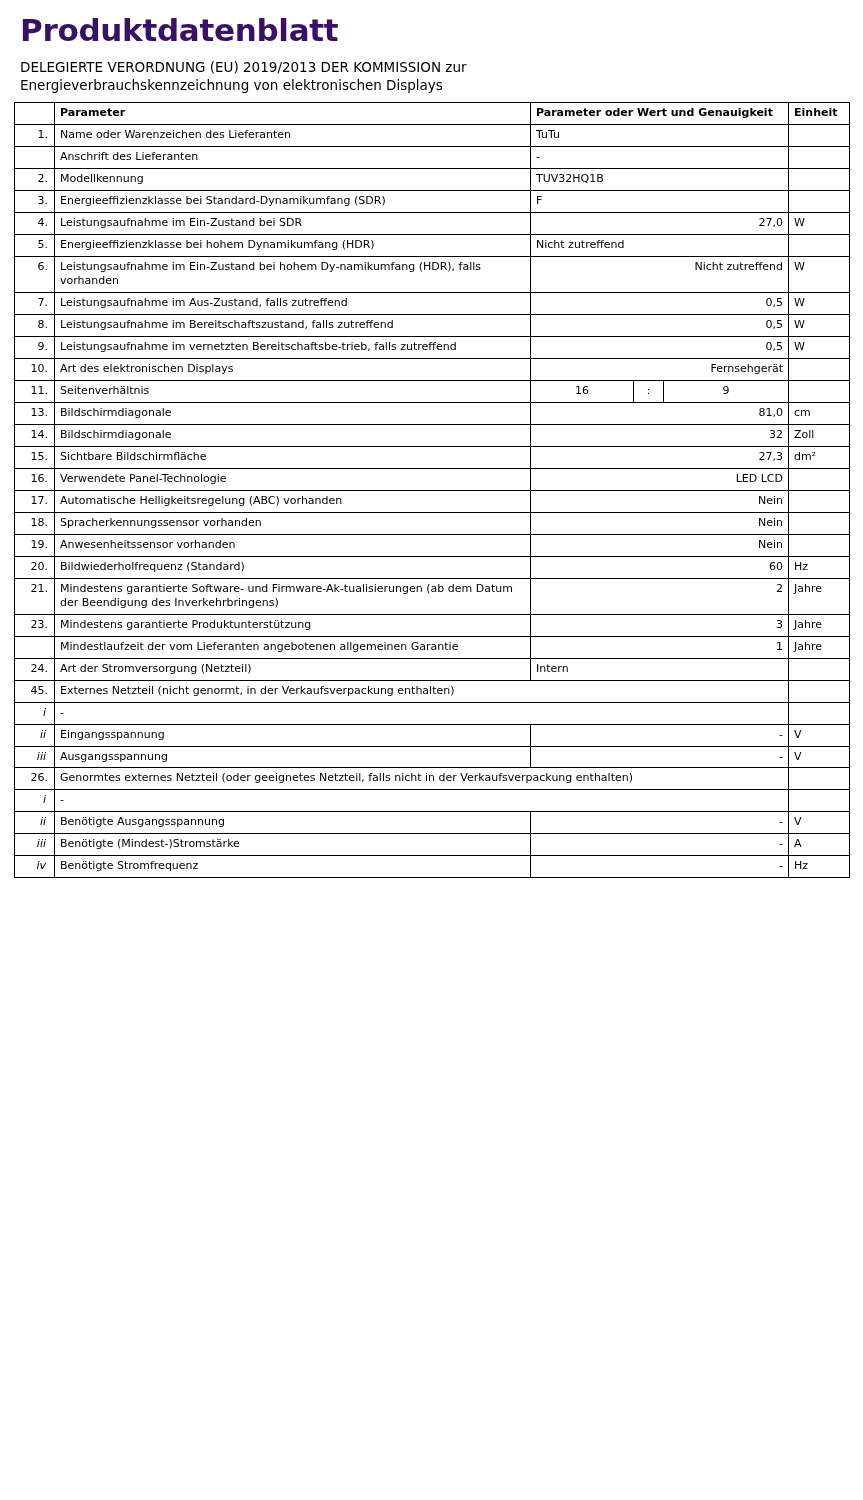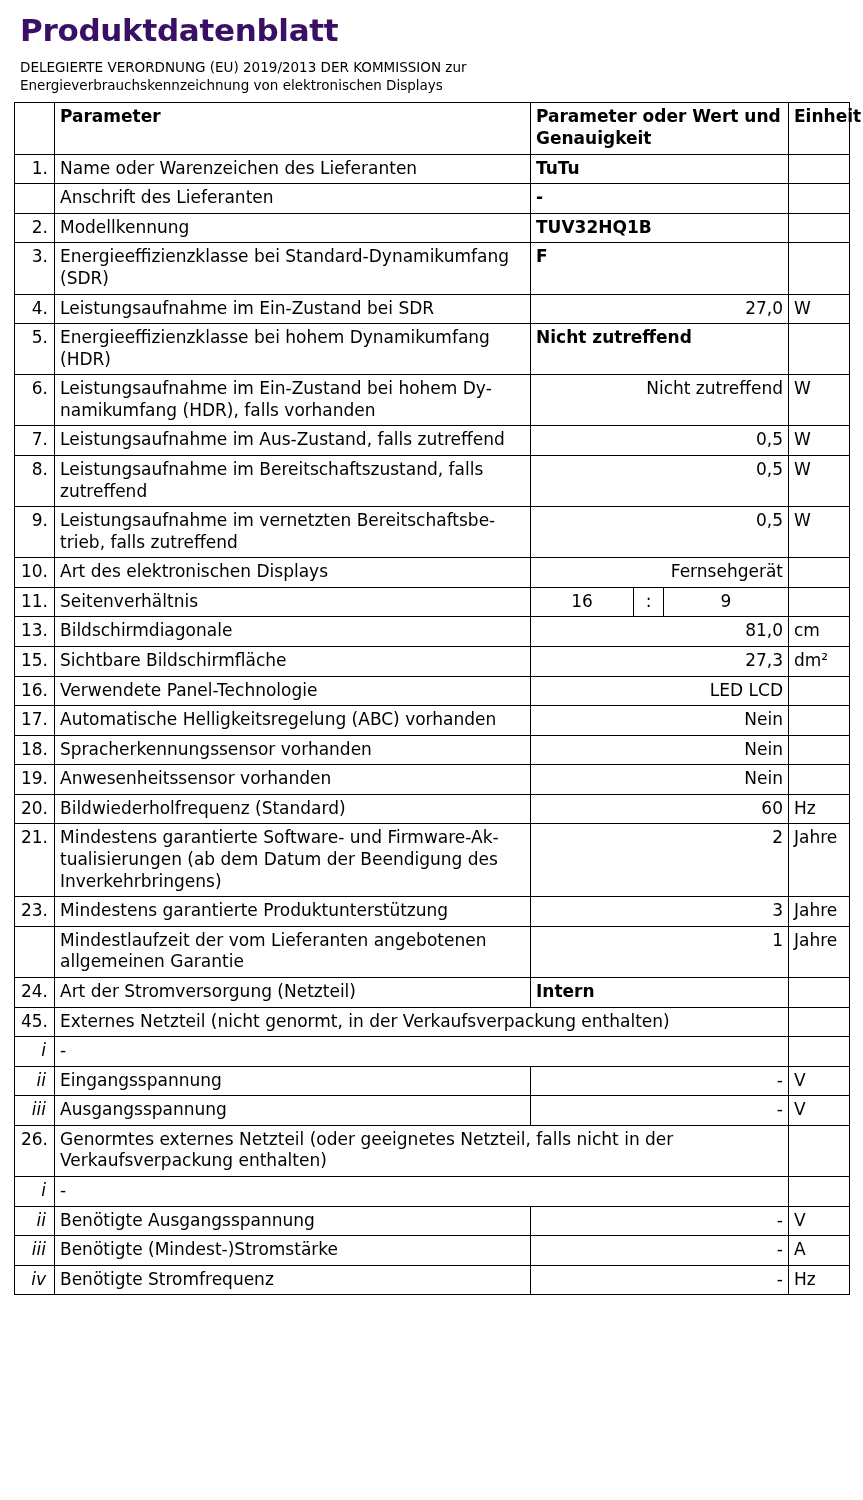--- a/index.html
+++ b/index.html
@@ -32,21 +32,21 @@
   .subtitle {
     font-size: 13.5px;
     line-height: 1.33;
     margin: 12px 0 8px 6px;
     color: #000;
   }
   table.datasheet {
     width: 100%;
     border-collapse: collapse;
     table-layout: fixed;
-    font-size: 17px;
+    font-size: 11px;
   }
   table.datasheet td {
     border: 1px solid #000;
     padding: 3px 5px 4px 5px;
     vertical-align: top;
     line-height: 1.27;
   }
   
   col.c-num    { width: 40px; }
   col.c-param  { width: 476px; }
@@ -54,21 +54,21 @@
   col.c-valB   { width: 30px; }
   col.c-valC   { width: 125px; }
   col.c-unit   { width: 61px; }
 
   .num {
     text-align: right;
     padding-right: 6px !important;
     white-space: nowrap;
   }
   .param { text-align: left; }
-  .val-left  { text-align: left; font-weight: bold; }
+  .val-left  { text-align: left; }
   .val-right { text-align: right; margin-left: 26px; }
   .val-center{ text-align: center; }
   .unit { text-align: left; }
   .hdr { font-weight: bold; }
   .ital { font-style: italic; text-align: right; padding-right: 8px !important; }
 </style>
 </head>
 <body>
 
 <div class="page">
@@ -169,20 +169,26 @@
           <td class="val-center">9</td>
           <td class="unit"></td>
         </tr>
         <tr>
           <td class="num">13.</td>
           <td class="param">Bildschirmdiagonale</td>
           <td class="val-right" colspan="3">81,0</td>
           <td class="unit">cm</td>
         </tr>
         <tr>
+          <td class="num">14.</td>
+          <td class="param">Bildschirmdiagonale</td>
+          <td class="val-right" colspan="3">32</td>
+          <td class="unit">Zoll</td>
+        </tr>
+        <tr>
           <td class="num">15.</td>
           <td class="param">Sichtbare Bildschirmfläche</td>
           <td class="val-right" colspan="3">27,3</td>
           <td class="unit">dm²</td>
         </tr>
         <tr>
           <td class="num">16.</td>
           <td class="param">Verwendete Panel-Technologie</td>
           <td class="val-right" colspan="3">LED LCD</td>
           <td class="unit"></td>

